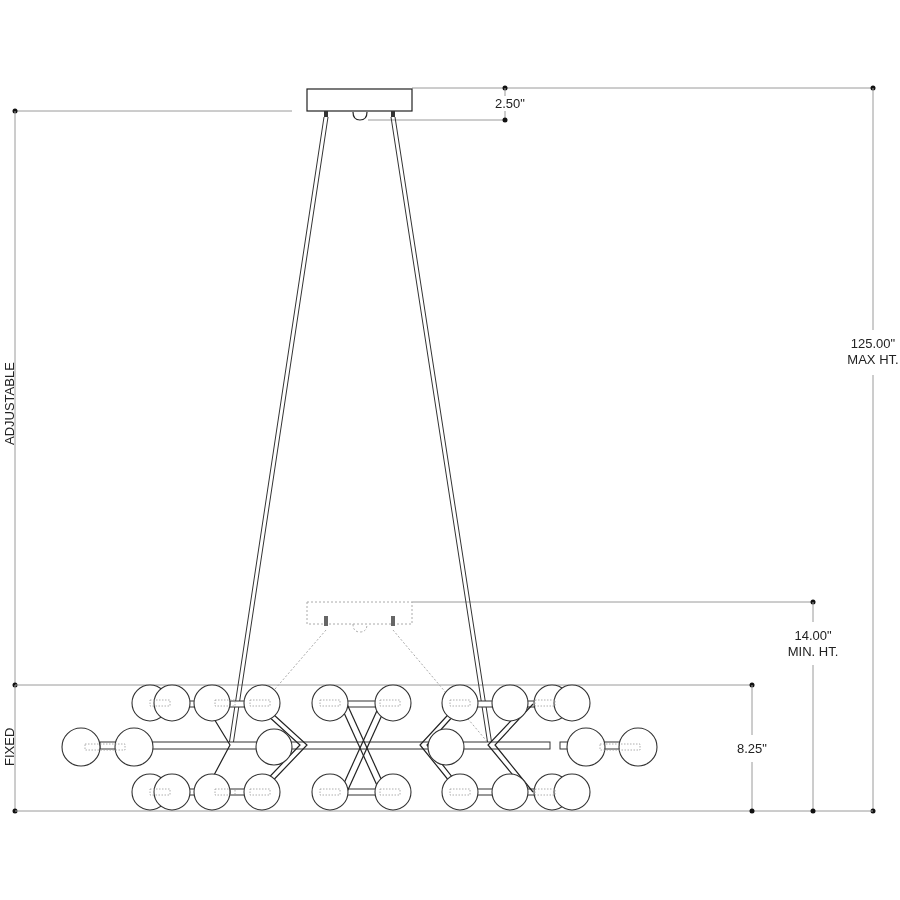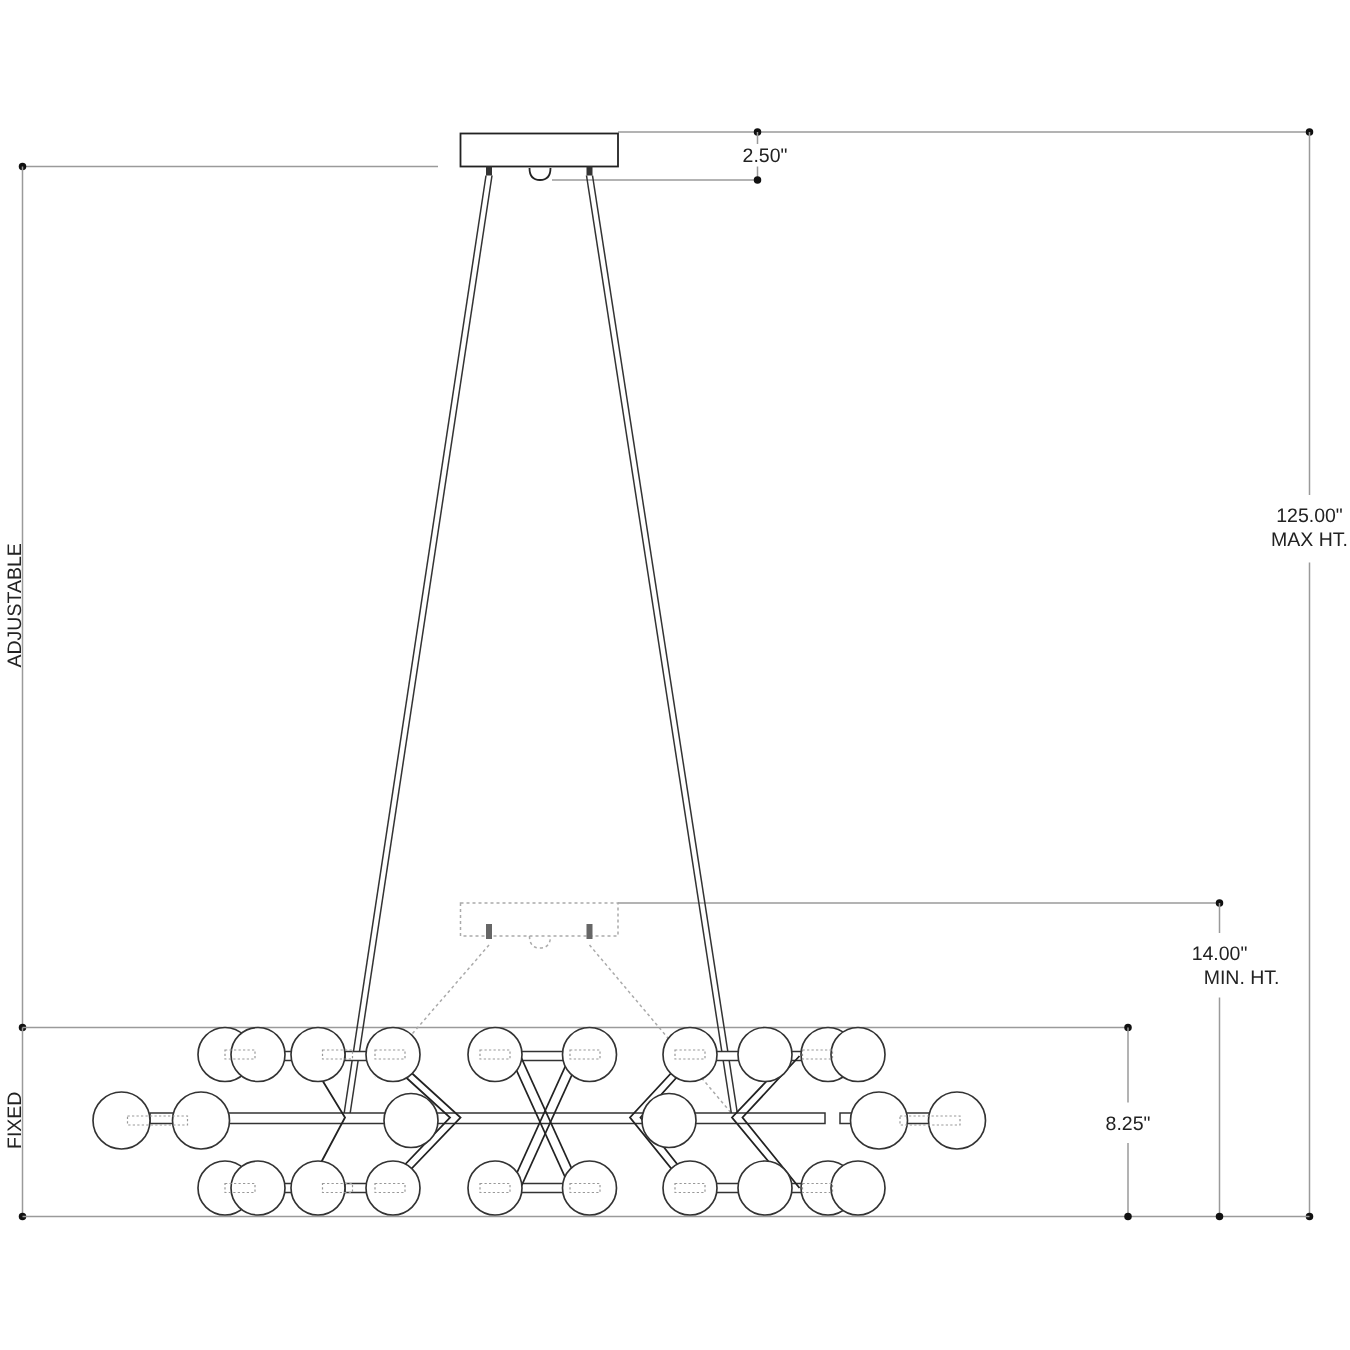--- a/index.html
+++ b/index.html
@@ -160,18 +160,18 @@
     <rect class="socket" x="535" y="789" width="20" height="6"></rect>
   </g>
 </svg>
 
 <div class="label" style="left:480px; top:96px; width:60px;">2.50"</div>
 
 <div class="label" style="left:833px; top:336px; width:80px;">125.00"</div>
 <div class="label" style="left:833px; top:352px; width:80px;">MAX HT.</div>
 
 <div class="label" style="left:773px; top:628px; width:80px;">14.00"</div>
-<div class="label" style="left:773px; top:644px; width:80px;text-align:right;">MIN. HT.</div>
+<div class="label" style="left:773px; top:644px; width:80px;">MIN. HT.</div>
 
 <div class="label" style="left:727px; top:741px; width:50px;">8.25"</div>
 
 <div class="vlabel" style="left:2px; top:445px;">ADJUSTABLE</div>
 <div class="vlabel" style="left:2px; top:766px;">FIXED</div>
 
 </body></html>

